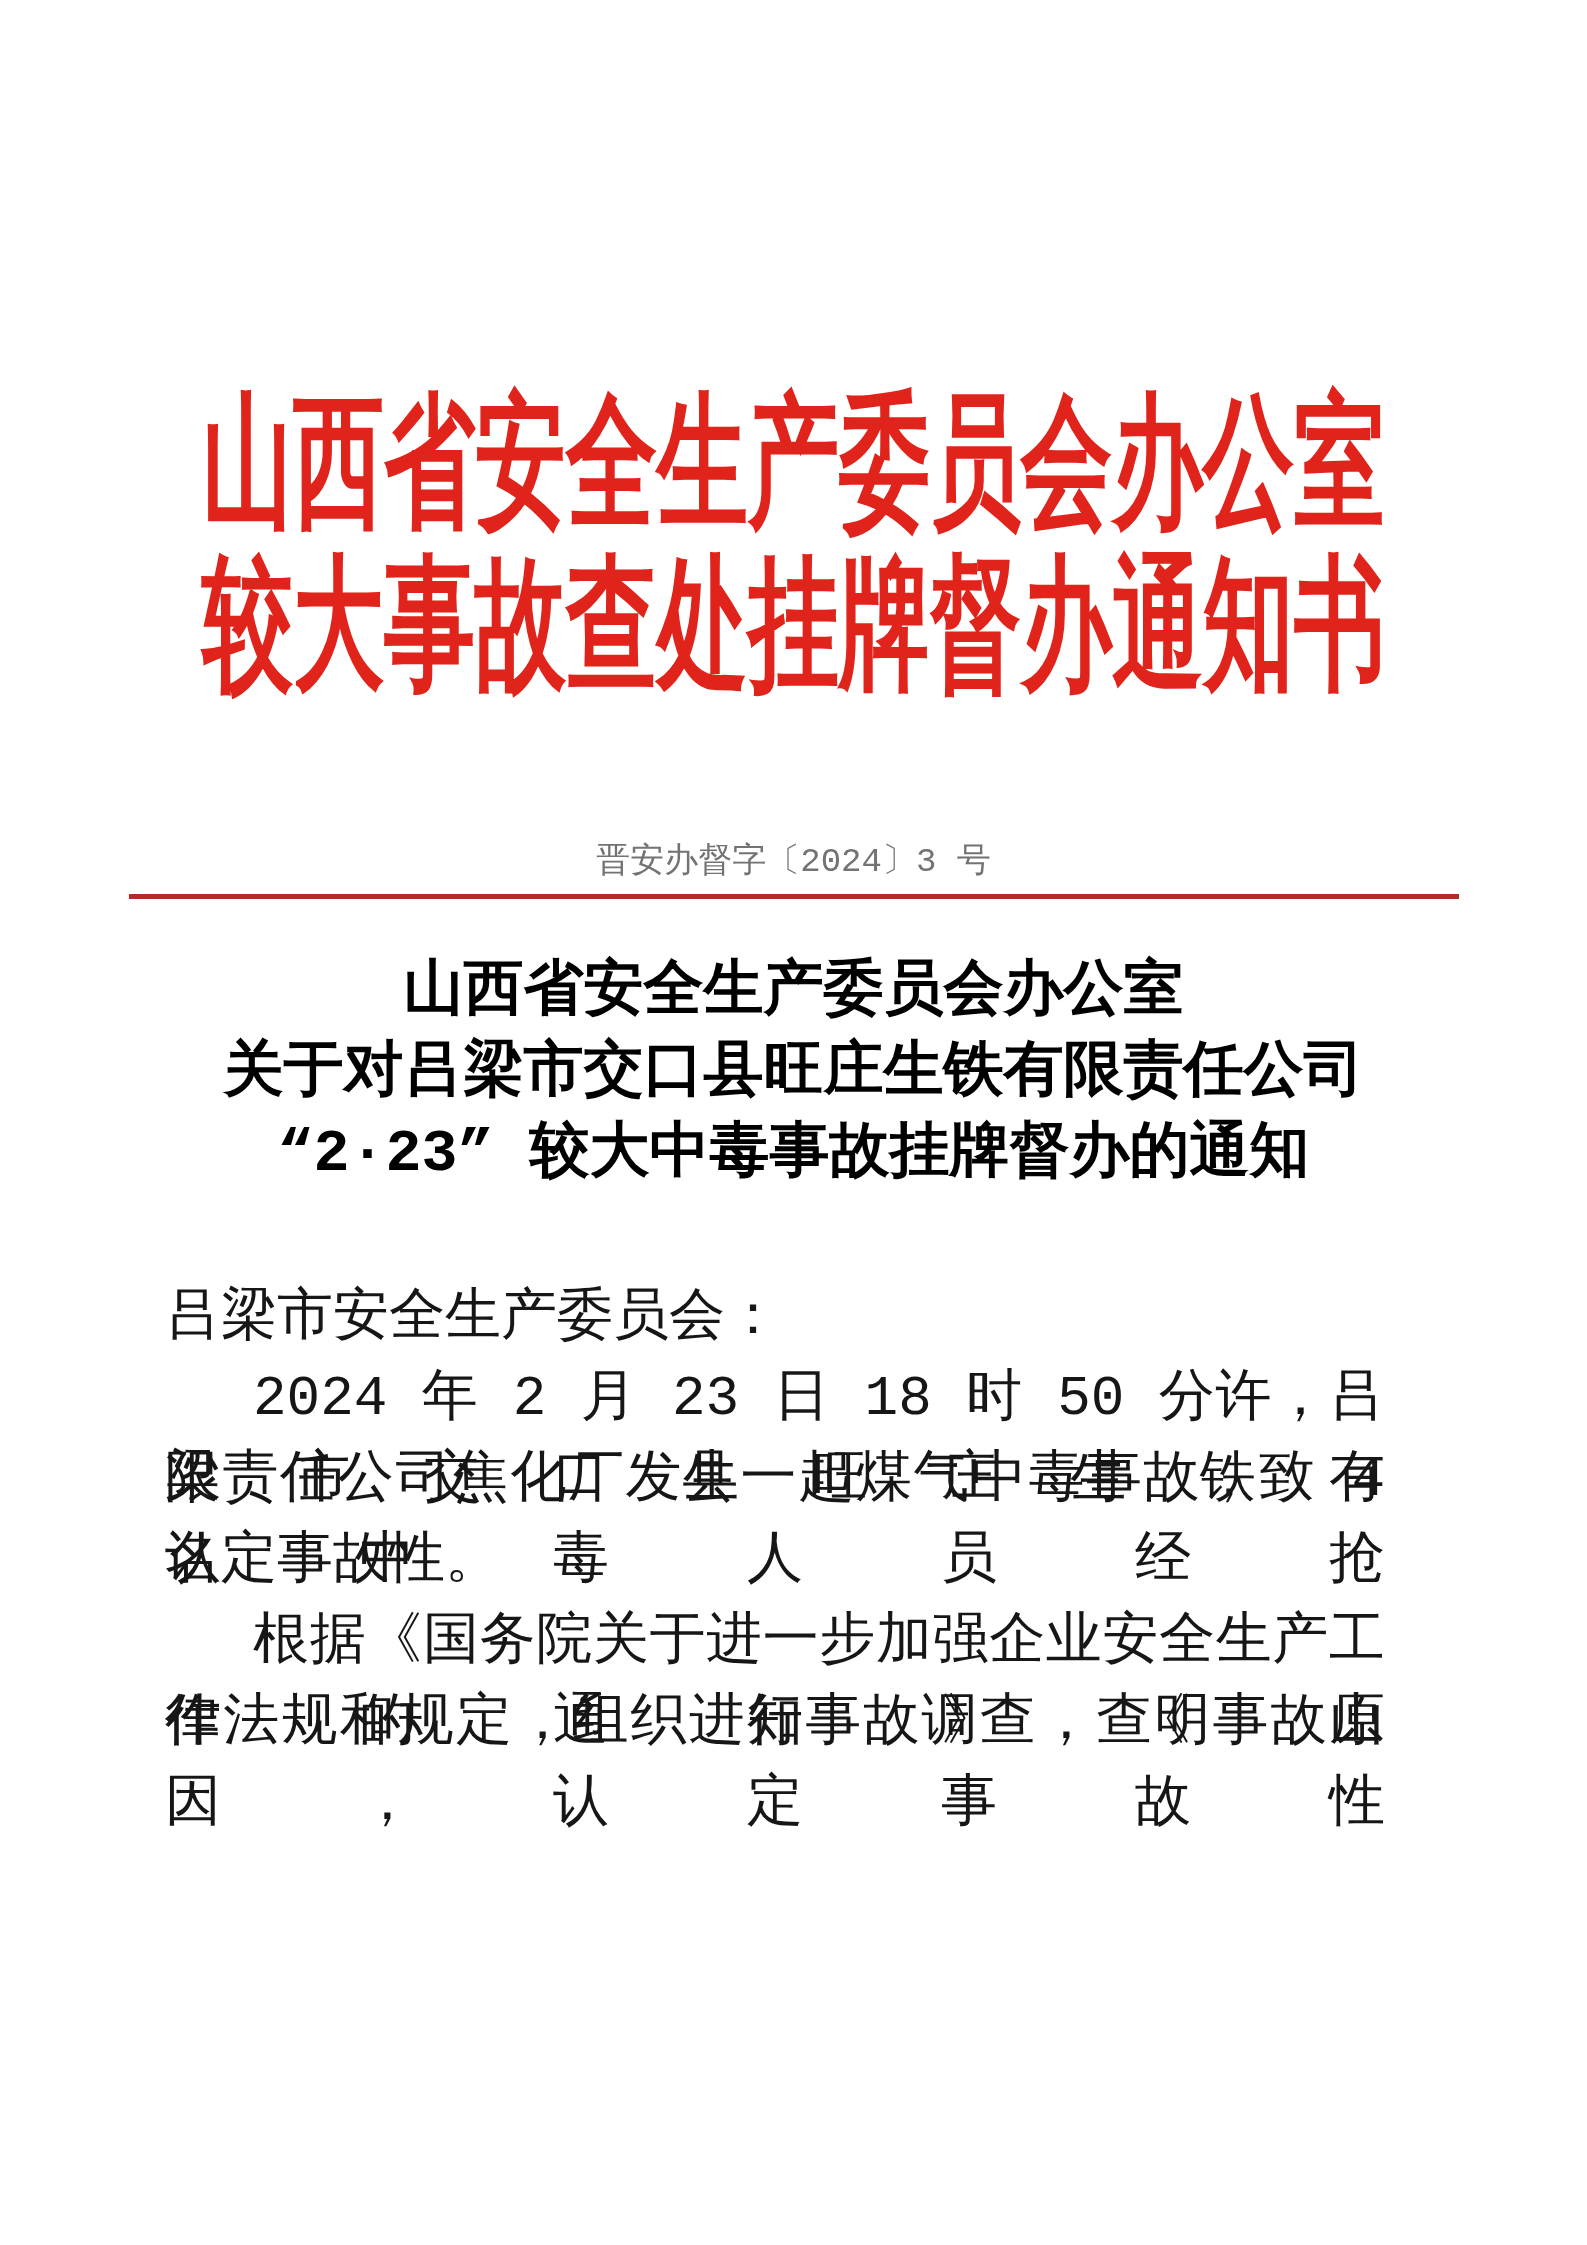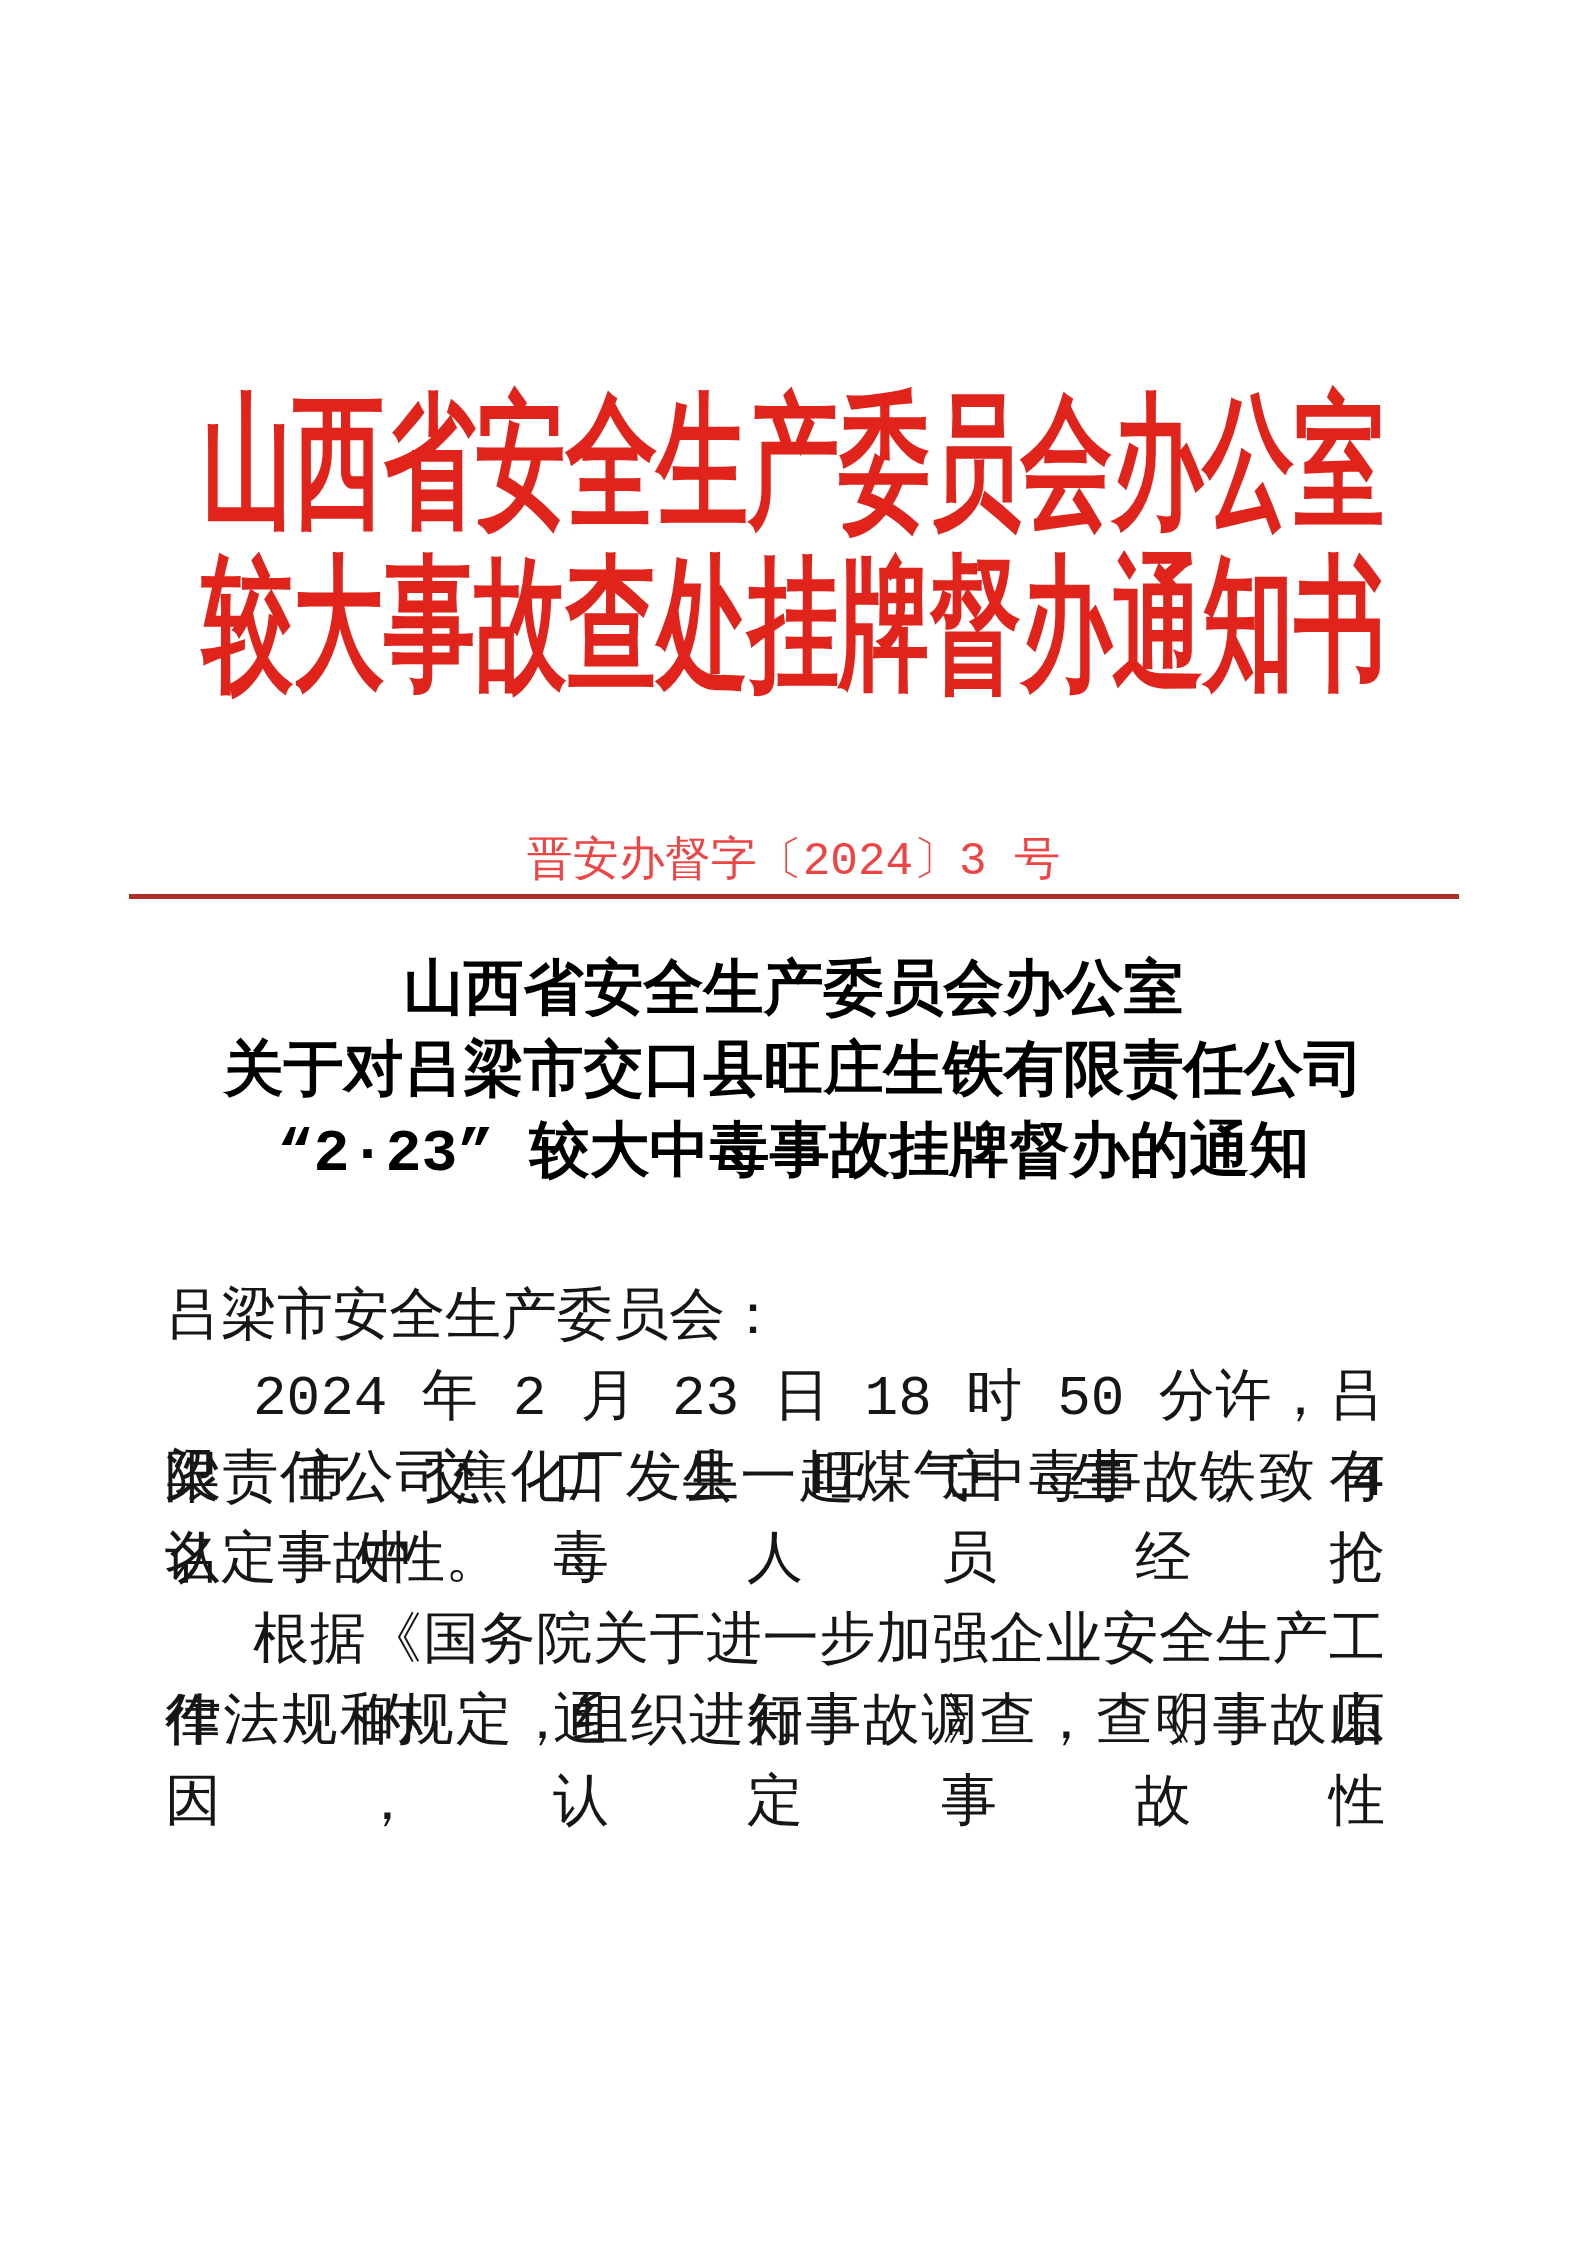--- a/index.html
+++ b/index.html
@@ -28,23 +28,23 @@
     transform-origin:50% 0;
     white-space:nowrap;
   }
   
   .doc-number{
     position:absolute;
     top:836px;
     left:0;
     width:100%;
     text-align:center;
-    font-size:46px;
+    font-size:34px;
     line-height:52px;
-    color:#ef4444;
+    color:#737373;
   }
   
   .red-rule{
     position:absolute;
     top:894px;
     left:129px;
     width:1330px;
     height:5px;
     background:var(--rule-red,#ab2f28);
   }

